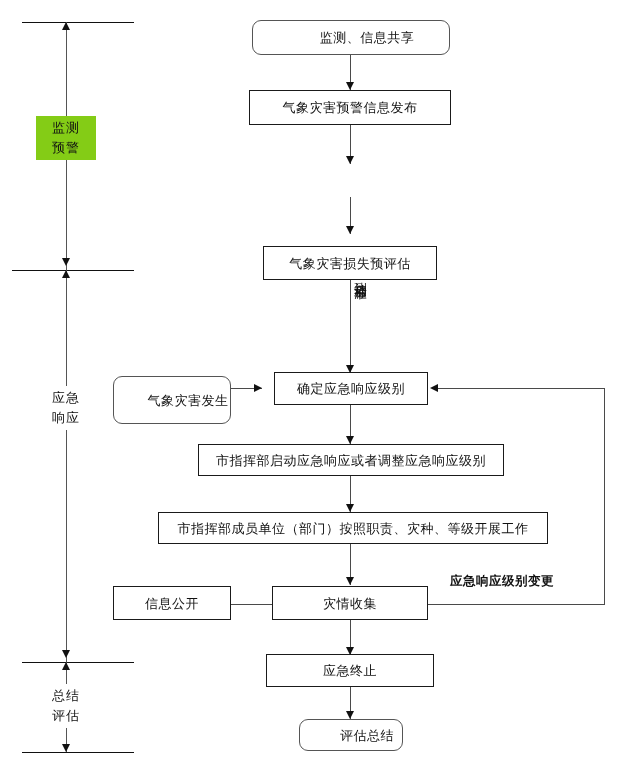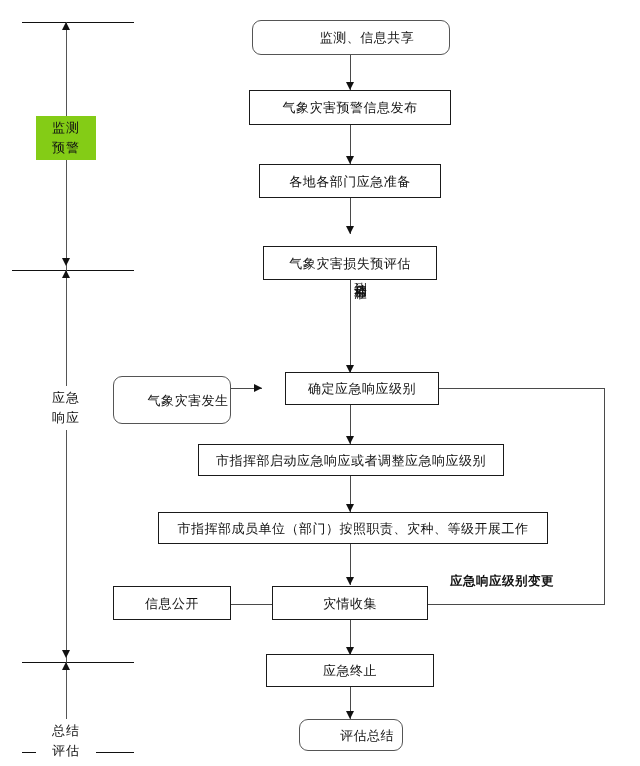--- a/index.html
+++ b/index.html
@@ -116,21 +116,21 @@
   <div class="phase-label" style="left:36px; top:116px; width:60px; background:#84cc16; padding:2px 0;">
     <div>监测</div>
     <div>预警</div>
   </div>
 
   <div class="phase-label" style="left:36px; top:386px; width:60px; background:#ffffff; padding:2px 0;">
     <div>应急</div>
     <div>响应</div>
   </div>
 
-  <div class="phase-label" style="left:36px; top:684px; width:60px; background:#ffffff; padding:2px 0;margin-top:35px;">
+  <div class="phase-label" style="left:36px; top:684px; width:60px; background:#ffffff; padding:2px 0;">
     <div>总结</div>
     <div>评估</div>
   </div>
 
   <div class="vline" style="left:350px; top:54px;  height:36px;"></div>
   <div class="arrow-down" style="left:346px; top:82px;"></div>
 
   <div class="vline" style="left:350px; top:124px; height:40px;"></div>
   <div class="arrow-down" style="left:346px; top:156px;"></div>
 
@@ -168,33 +168,30 @@
   <div class="edge-label" style="left:450px; top:575px;font-weight:bold;">应急响应级别变更</div>
 
   <div class="node rounded" style="left:252px; top:20px; width:198px; height:35px;">
     <span class="txt">监测、信息共享</span>
   </div>
 
   <div class="node" style="left:249px; top:90px; width:202px; height:35px;">
     <span class="txt">气象灾害预警信息发布</span>
   </div>
 
-  <div class="node" style="left:259px; top:164px; width:182px; height:34px;">
-    <span class="txt">各地各部门应急准备</span>
-  </div>
 
   <div class="node" style="left:263px; top:246px; width:174px; height:34px;">
     <span class="txt">气象灾害损失预评估</span>
   </div>
 
   <div class="node rounded" style="left:113px; top:376px; width:118px; height:48px;">
     <span class="txt">气象灾害发生</span>
   </div>
 
-  <div class="node" style="left:274px; top:372px; width:154px; height:33px;margin-left:11px;">
+  <div class="node" style="left:274px; top:372px; width:154px; height:33px;">
     <span class="txt">确定应急响应级别</span>
   </div>
 
   <div class="node" style="left:198px; top:444px; width:306px; height:32px;">
     <span class="txt">市指挥部启动应急响应或者调整应急响应级别</span>
   </div>
 
   <div class="node" style="left:158px; top:512px; width:390px; height:32px;">
     <span class="txt">市指挥部成员单位（部门）按照职责、灾种、等级开展工作</span>
   </div>

